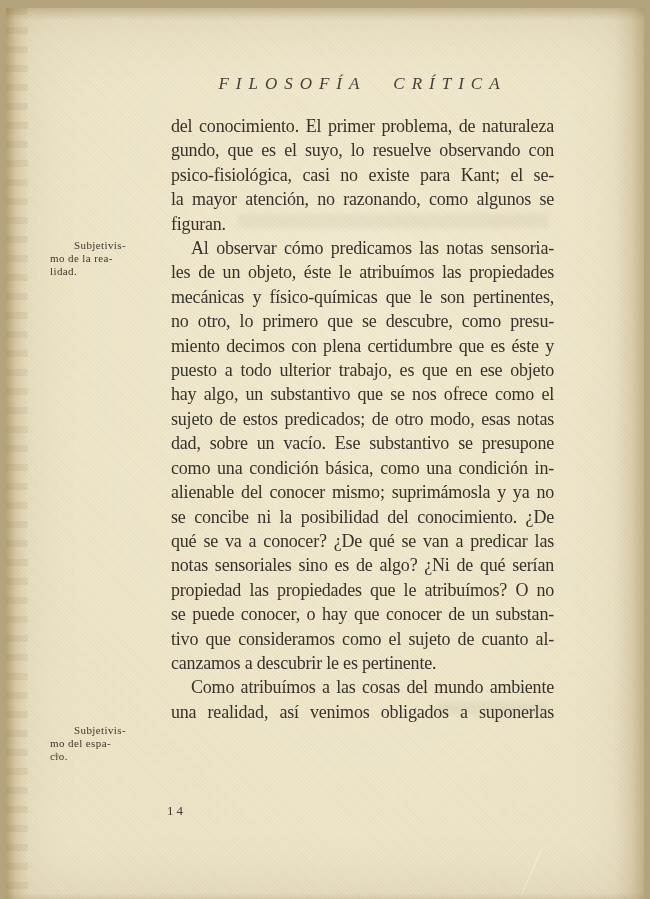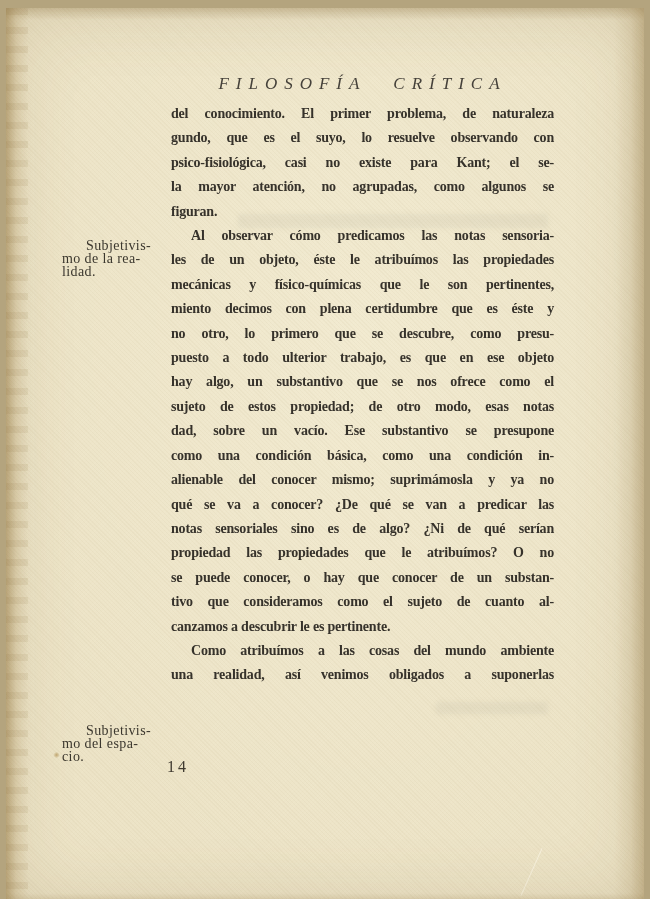--- a/index.html
+++ b/index.html
@@ -41,48 +41,47 @@
     position:absolute;left:165px;top:66px;width:383px;
     text-align:center;
     font-style:italic;
     font-size:17px;
     letter-spacing:7px;
     word-spacing:16px;
     color:#45413a;
     white-space:nowrap;
   }
   .body-text{
-    position:absolute;left:165px;top:94px;width:383px;
-    font-size:14px;
+    position:absolute;left:165px;top:106px;width:383px;
+    font-size:18px;
     line-height:24.42px;
     letter-spacing:-0.2px;
     color:#36322b;
-    font-weight:bold;
   }
   .body-line{
     text-align:justify;
     text-align-last:justify;
     height:24.42px;
     white-space:nowrap;
   }
   .body-line.para-end{text-align-last:left;}
   .body-line.para-start{text-indent:20px;}
   .margin-note{
-    position:absolute;left:56px;width:116px;
-    font-size:14px;
+    position:absolute;left:44px;width:116px;
+    font-size:11px;
     line-height:13px;
     letter-spacing:0.4px;
     color:#3b372e;
   }
   .margin-note .first{text-indent:24px;}
   .note-realidad{top:231px;}
   .note-espacio{top:716px;}
   .page-number{
-    position:absolute;left:161px;top:750px;
-    font-size:16px;
+    position:absolute;left:161px;top:795px;
+    font-size:13px;
     letter-spacing:3px;
     color:#403b31;
   }
   .ghost{
     position:absolute;pointer-events:none;
     background:rgba(110,120,98,0.08);
     filter:blur(2.5px);
     border-radius:3px;
   }
   .ghost-1{left:232px;top:206px;width:310px;height:14px;}
@@ -114,33 +113,34 @@
   <div class="margin-note note-espacio">
     <div class="first">Subjetivis-</div>
     <div>mo del espa-</div>
     <div>cio.</div>
   </div>
 
   <div class="body-text">
     <div class="body-line">del conocimiento. El primer problema, de naturaleza</div>
     <div class="body-line">gundo, que es el suyo, lo resuelve observando con</div>
     <div class="body-line">psico-fisiológica, casi no existe para Kant; el se-</div>
-    <div class="body-line">la mayor atención, no agrupadas, como algunos se</div>
+    <div class="body-line">la mayor atención, no razonando, como algunos se</div>
     <div class="body-line para-end">figuran.</div>
     <div class="body-line para-start">Al observar cómo predicamos las notas sensoria-</div>
     <div class="body-line">les de un objeto, éste le atribuímos las propiedades</div>
     <div class="body-line">mecánicas y físico-químicas que le son pertinentes,</div>
+    <div class="body-line">no otro, lo primero que se descubre, como presu-</div>
     <div class="body-line">miento decimos con plena certidumbre que es éste y</div>
-    <div class="body-line">no otro, lo primero que se descubre, como presu-</div>
     <div class="body-line">puesto a todo ulterior trabajo, es que en ese objeto</div>
     <div class="body-line">hay algo, un substantivo que se nos ofrece como el</div>
-    <div class="body-line">sujeto de estos propiedad; de otro modo, esas notas</div>
+    <div class="body-line">sujeto de estos predicados; de otro modo, esas notas</div>
     <div class="body-line">dad, sobre un vacío. Ese substantivo se presupone</div>
     <div class="body-line">como una condición básica, como una condición in-</div>
     <div class="body-line">alienable del conocer mismo; suprimámosla y ya no</div>
+    <div class="body-line">se concibe ni la posibilidad del conocimiento. ¿De</div>
     <div class="body-line">qué se va a conocer? ¿De qué se van a predicar las</div>
     <div class="body-line">notas sensoriales sino es de algo? ¿Ni de qué serían</div>
     <div class="body-line">propiedad las propiedades que le atribuímos? O no</div>
     <div class="body-line">se puede conocer, o hay que conocer de un substan-</div>
     <div class="body-line">tivo que consideramos como el sujeto de cuanto al-</div>
     <div class="body-line para-end">canzamos a descubrir le es pertinente.</div>
     <div class="body-line para-start">Como atribuímos a las cosas del mundo ambiente</div>
     <div class="body-line">una realidad, así venimos obligados a suponerlas</div>
   </div>
 

